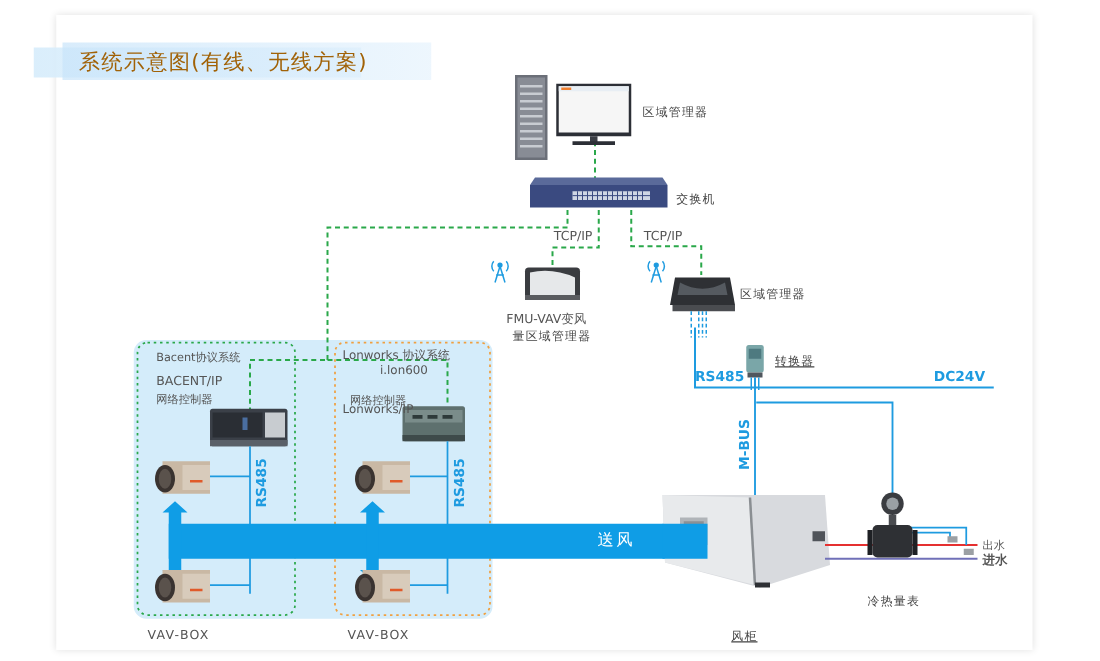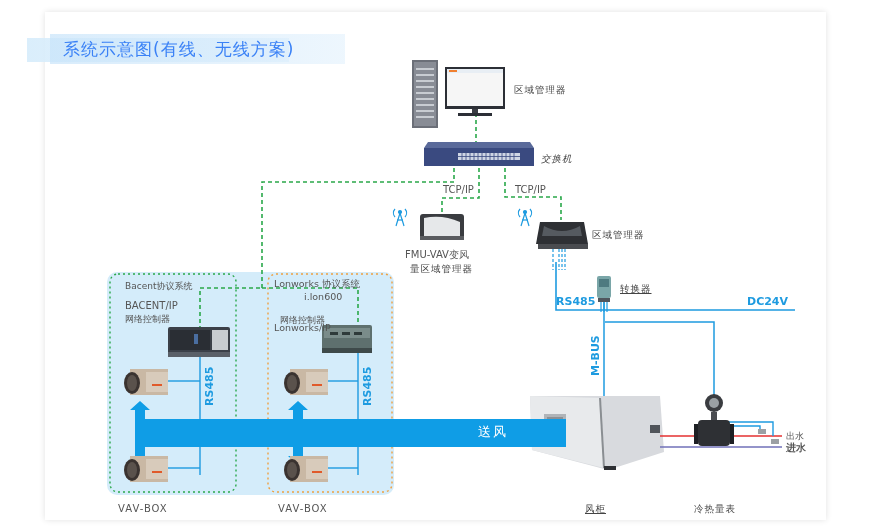--- a/index.html
+++ b/index.html
@@ -1,20 +1,20 @@
 <!DOCTYPE html>
 <html><head>
 <meta charset="utf-8">
 <style>
   html,body{margin:0;padding:0;background:#ffffff;}
   body{width:880px;height:529px;position:relative;overflow:hidden;font-family:"DejaVu Sans","Liberation Sans",sans-serif;}
   .card{position:absolute;left:45px;top:12px;width:781px;height:508px;background:#fff;box-shadow:0 0 6px rgba(0,0,0,0.12);}
   .title-band1{position:absolute;left:27px;top:38px;width:262px;height:24px;background:linear-gradient(90deg,#d6ecfb,#e8f4fd);opacity:.9;}
   .title-band2{position:absolute;left:50px;top:34px;width:295px;height:30px;background:linear-gradient(90deg,rgba(200,228,250,.7),rgba(220,238,252,.5));}
-  .title{position:absolute;left:63px;top:38px;font-size:17px;color:#3b82f6;letter-spacing:1px;white-space:nowrap;}
+  .title{position:absolute;left:63px;top:38px;font-size:17px;color:#a16207;letter-spacing:1px;white-space:nowrap;}
   .lbl{position:absolute;font-size:9.5px;color:#444;white-space:nowrap;letter-spacing:1px;}
   .lbl-s{position:absolute;font-size:9.5px;color:#555;white-space:nowrap;}
   .blue-b{position:absolute;font-weight:bold;color:#1e9be0;font-size:11px;white-space:nowrap;font-family:"DejaVu Sans",sans-serif;}
   .vtext{position:absolute;font-weight:bold;color:#1e9be0;font-size:11px;white-space:nowrap;transform:rotate(-90deg);transform-origin:left top;}
   svg.main{position:absolute;left:0;top:0;}
   .duct-label{position:absolute;left:478px;top:423px;font-size:13px;color:#fff;letter-spacing:2px;}
 </style>
 </head>
 <body>
 
@@ -240,21 +240,21 @@
 
   <g>
       <rect x="758" y="429" width="8" height="5" fill="#9ca0a4"></rect>
     </g>
   <g>
       <rect x="771" y="439" width="8" height="5" fill="#9ca0a4"></rect>
     </g>
 </svg>
 
 <div class="lbl" style="left:514px;top:84px;">区域管理器</div>
-<div class="lbl" style="left:541px;top:153px;font-style:italic;">交换机</div>
+<div class="lbl" style="left:541px;top:153px;">交换机</div>
 <div class="lbl-s" style="left:443px;top:184px;font-size:10px;">TCP/IP</div>
 <div class="lbl-s" style="left:515px;top:184px;font-size:10px;">TCP/IP</div>
 <div class="lbl-s" style="left:405px;top:248px;font-size:10px;">FMU-VAV变风</div>
 <div class="lbl" style="left:410px;top:263px;">量区域管理器</div>
 <div class="lbl" style="left:592px;top:229px;font-family:Liberation Serif, serif;">区域管理器</div>
 <div class="lbl" style="left:620px;top:283px;text-decoration:underline;">转换器</div>
 <div class="blue-b" style="left:556px;top:295px;">RS485</div>
 <div class="blue-b" style="left:747px;top:295px;">DC24V</div>
 <div class="vtext" style="left:589px;top:376px;">M-BUS</div>
 
@@ -267,15 +267,15 @@
 <div class="lbl-s" style="left:280px;top:314px;font-size:9px;">网络控制器</div>
 
 <div class="vtext" style="left:203px;top:406px;">RS485</div>
 <div class="vtext" style="left:361px;top:406px;">RS485</div>
 
 <div class="duct-label">送风</div>
 
 <div class="lbl-s" style="left:118px;top:503px;font-size:10px;letter-spacing:1px;">VAV-BOX</div>
 <div class="lbl-s" style="left:278px;top:503px;font-size:10px;letter-spacing:1px;">VAV-BOX</div>
 <div class="lbl" style="left:585px;top:503px;text-decoration:underline;">风柜</div>
-<div class="lbl" style="left:694px;top:503px;">冷热量表</div>
+<div class="lbl" style="left:694px;top:475px;">冷热量表</div>
 <div class="lbl-s" style="left:786px;top:430px;font-size:9px;">出水</div>
 <div class="lbl-s" style="left:786px;top:441px;font-size:10px;font-weight:bold;">进水</div>
 
 </body></html>

